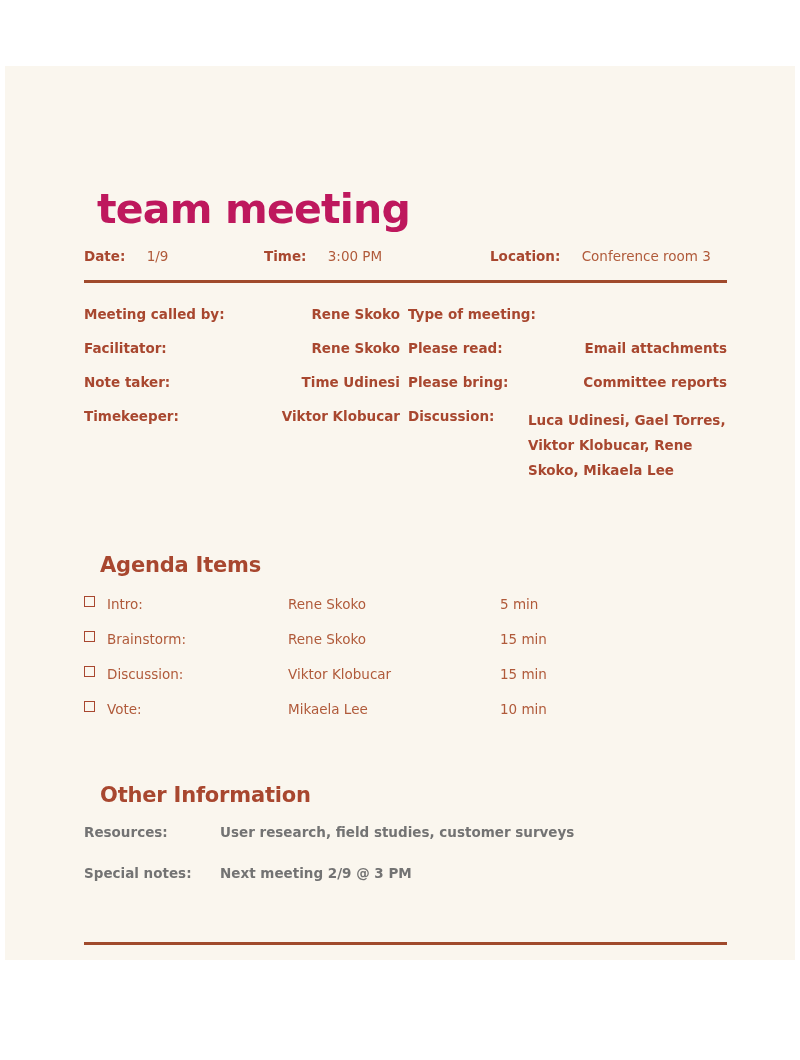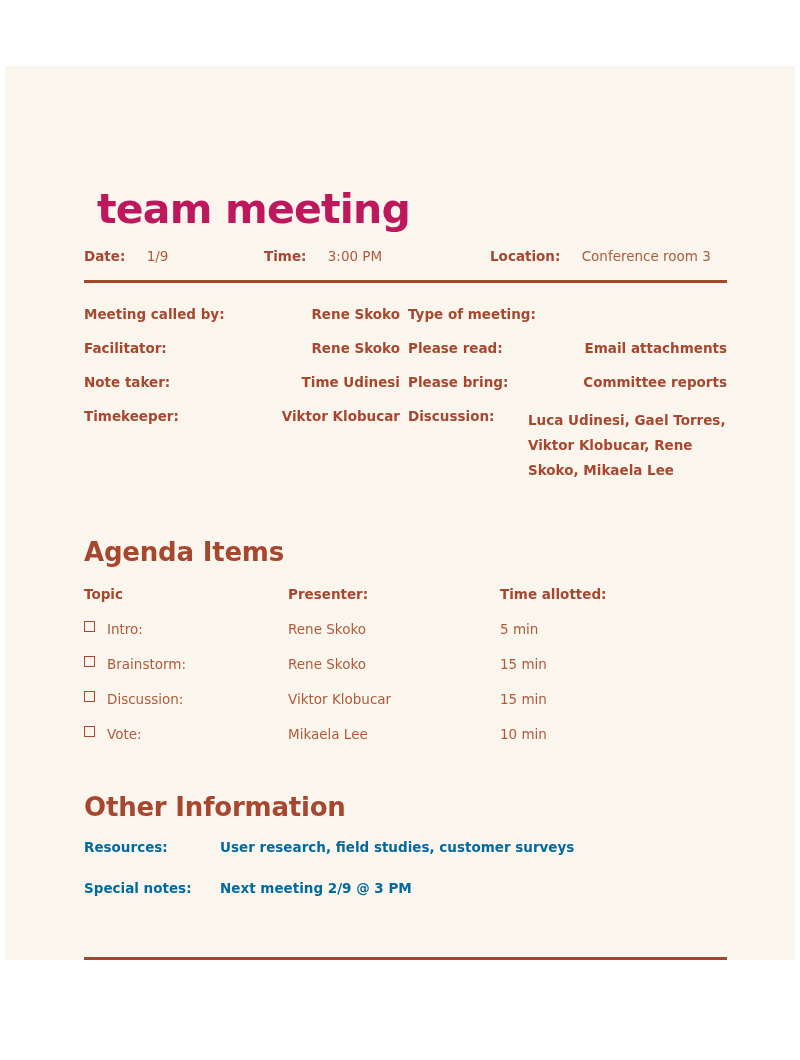--- a/index.html
+++ b/index.html
@@ -122,23 +122,23 @@
     position: absolute;
     left: 449px;
     top: 0;
     width: 199px;
     text-align: left;
     line-height: 1.85;
   }
 
   
   .section-heading {
-    margin: 0;
+    margin: 16px;
     padding-left: 5px;
-    font-size: 26px;
+    font-size: 21px;
     font-weight: bold;
     color: #A8472F;
     letter-spacing: -0.2px;
   }
   .agenda-heading { padding-top: 29px; }
   .other-heading  { padding-top: 31px; }
 
   
   .agenda {
     margin-top: 19px;
@@ -192,21 +192,21 @@
     flex: none;
     position: relative;
     top: 0px;
   }
 
   
   .other {
     margin-top: 17px;
     font-size: 13.5px;
     font-weight: bold;
-    color: #0369a1;
+    color: #737373;
   }
   .other-row {
     position: relative;
     height: 41px;
   }
   .o-lbl {
     position: absolute;
     left: 5px;
     top: 0;
     white-space: nowrap;
@@ -271,25 +271,20 @@
         <span class="i-lbl-right">Discussion:</span>
         <span class="i-val-attendees">Luca Udinesi, Gael Torres, Viktor Klobucar, Rene Skoko, Mikaela Lee</span>
       </div>
 
     </div>
 
     <h2 class="section-heading agenda-heading">Agenda Items</h2>
 
     <div class="agenda">
 
-      <div class="agenda-row agenda-head">
-        <span class="ag-topic">Topic</span>
-        <span class="ag-presenter">Presenter:</span>
-        <span class="ag-time">Time allotted:</span>
-      </div>
 
       <div class="agenda-row agenda-item">
         <span class="ag-topic">
           <span class="checkbox"></span>
           <span>Intro:</span>
         </span>
         <span class="ag-presenter">Rene Skoko</span>
         <span class="ag-time">5 min</span>
       </div>
 

